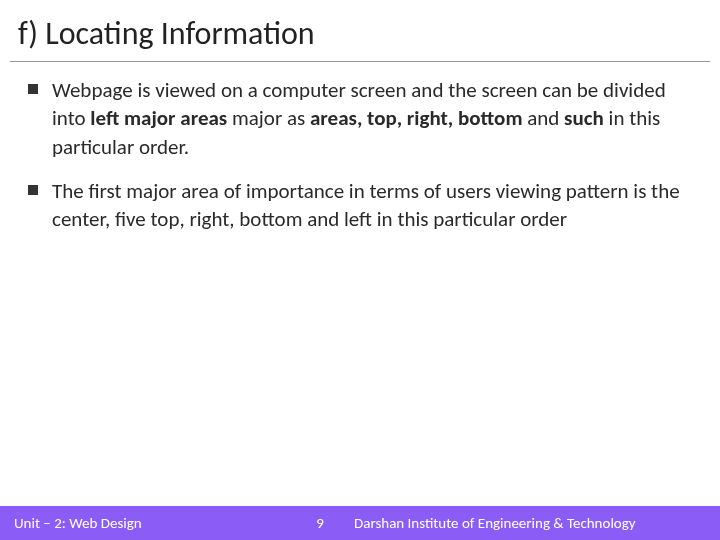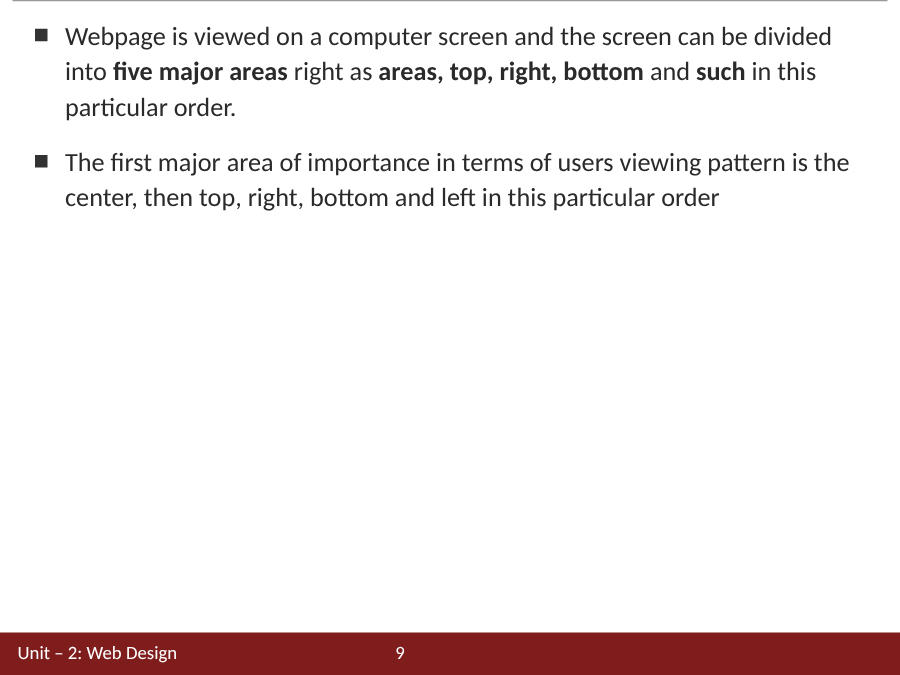--- a/index.html
+++ b/index.html
@@ -5,43 +5,45 @@
   * { margin: 0; padding: 0; box-sizing: border-box; }
   html, body { width: 720px; height: 540px; font-family: Calibri, "Segoe UI", Arial, sans-serif; background: #fff; overflow: hidden; }
   .slide { position: relative; width: 720px; height: 540px; }
   .title { font-size: 32px; color: #222; padding: 14px 18px 8px 18px; font-weight: 400; }
   .hr { border: none; border-top: 1px solid #999; margin: 0 10px 14px 10px; }
   .content { padding: 0 28px 0 28px; }
   .bullet { display: flex; align-items: flex-start; margin-bottom: 16px; }
   .bullet .marker { width: 10px; height: 10px; background: #333; margin-top: 8px; margin-right: 14px; flex-shrink: 0; }
   .bullet .text { font-size: 21px; line-height: 1.35; color: #2a2a2a; }
   .bullet .text b { font-weight: 700; }
-  .footer { position: absolute; left: 0; right: 0; bottom: 0; height: 34px; background: #7f1d1d; color: #fff; display: flex; align-items: center; font-size: 15px; }
+  .footer { position: absolute; left: 0; right: 0; bottom: 0; height: 34px; background: #8b5cf6; color: #fff; display: flex; align-items: center; font-size: 15px; }
   .footer-left { padding-left: 14px; flex: 0 0 300px; }
   .footer-center { flex: 0 0 40px; text-align: center; }
   .footer-right { flex: 1; padding-left: 14px; }
 </style>
 </head>
 <body>
 <div class="slide">
 
+  <h1 class="title">f) Locating Information</h1>
   <hr class="hr">
 
   <div class="content">
     <div class="bullet">
       <div class="marker"></div>
       <div class="text">
-        <span>Webpage is viewed on a computer screen and the screen can be divided into </span><b>five major areas</b><span> right as </span><b>areas, top, right, bottom</b><span> and </span><b>such</b><span> in this particular order.</span>
+        <span>Webpage is viewed on a computer screen and the screen can be divided into </span><b>left major areas</b><span> major as </span><b>areas, top, right, bottom</b><span> and </span><b>such</b><span> in this particular order.</span>
       </div>
     </div>
     <div class="bullet">
       <div class="marker"></div>
       <div class="text">
-        <span>The first major area of importance in terms of users viewing pattern is the center, then top, right, bottom and left in this particular order</span><b></b><span></span><b></b><span></span><b></b><span></span>
+        <span>The first major area of importance in terms of users viewing pattern is the center, five top, right, bottom and left in this particular order</span><b></b><span></span><b></b><span></span><b></b><span></span>
       </div>
     </div>
   </div>
 
   <div class="footer">
     <div class="footer-left">Unit – 2: Web Design</div>
     <div class="footer-center">9</div>
+    <div class="footer-right">Darshan Institute of Engineering &amp; Technology</div>
   </div>
 </div>
 
 </body></html>

